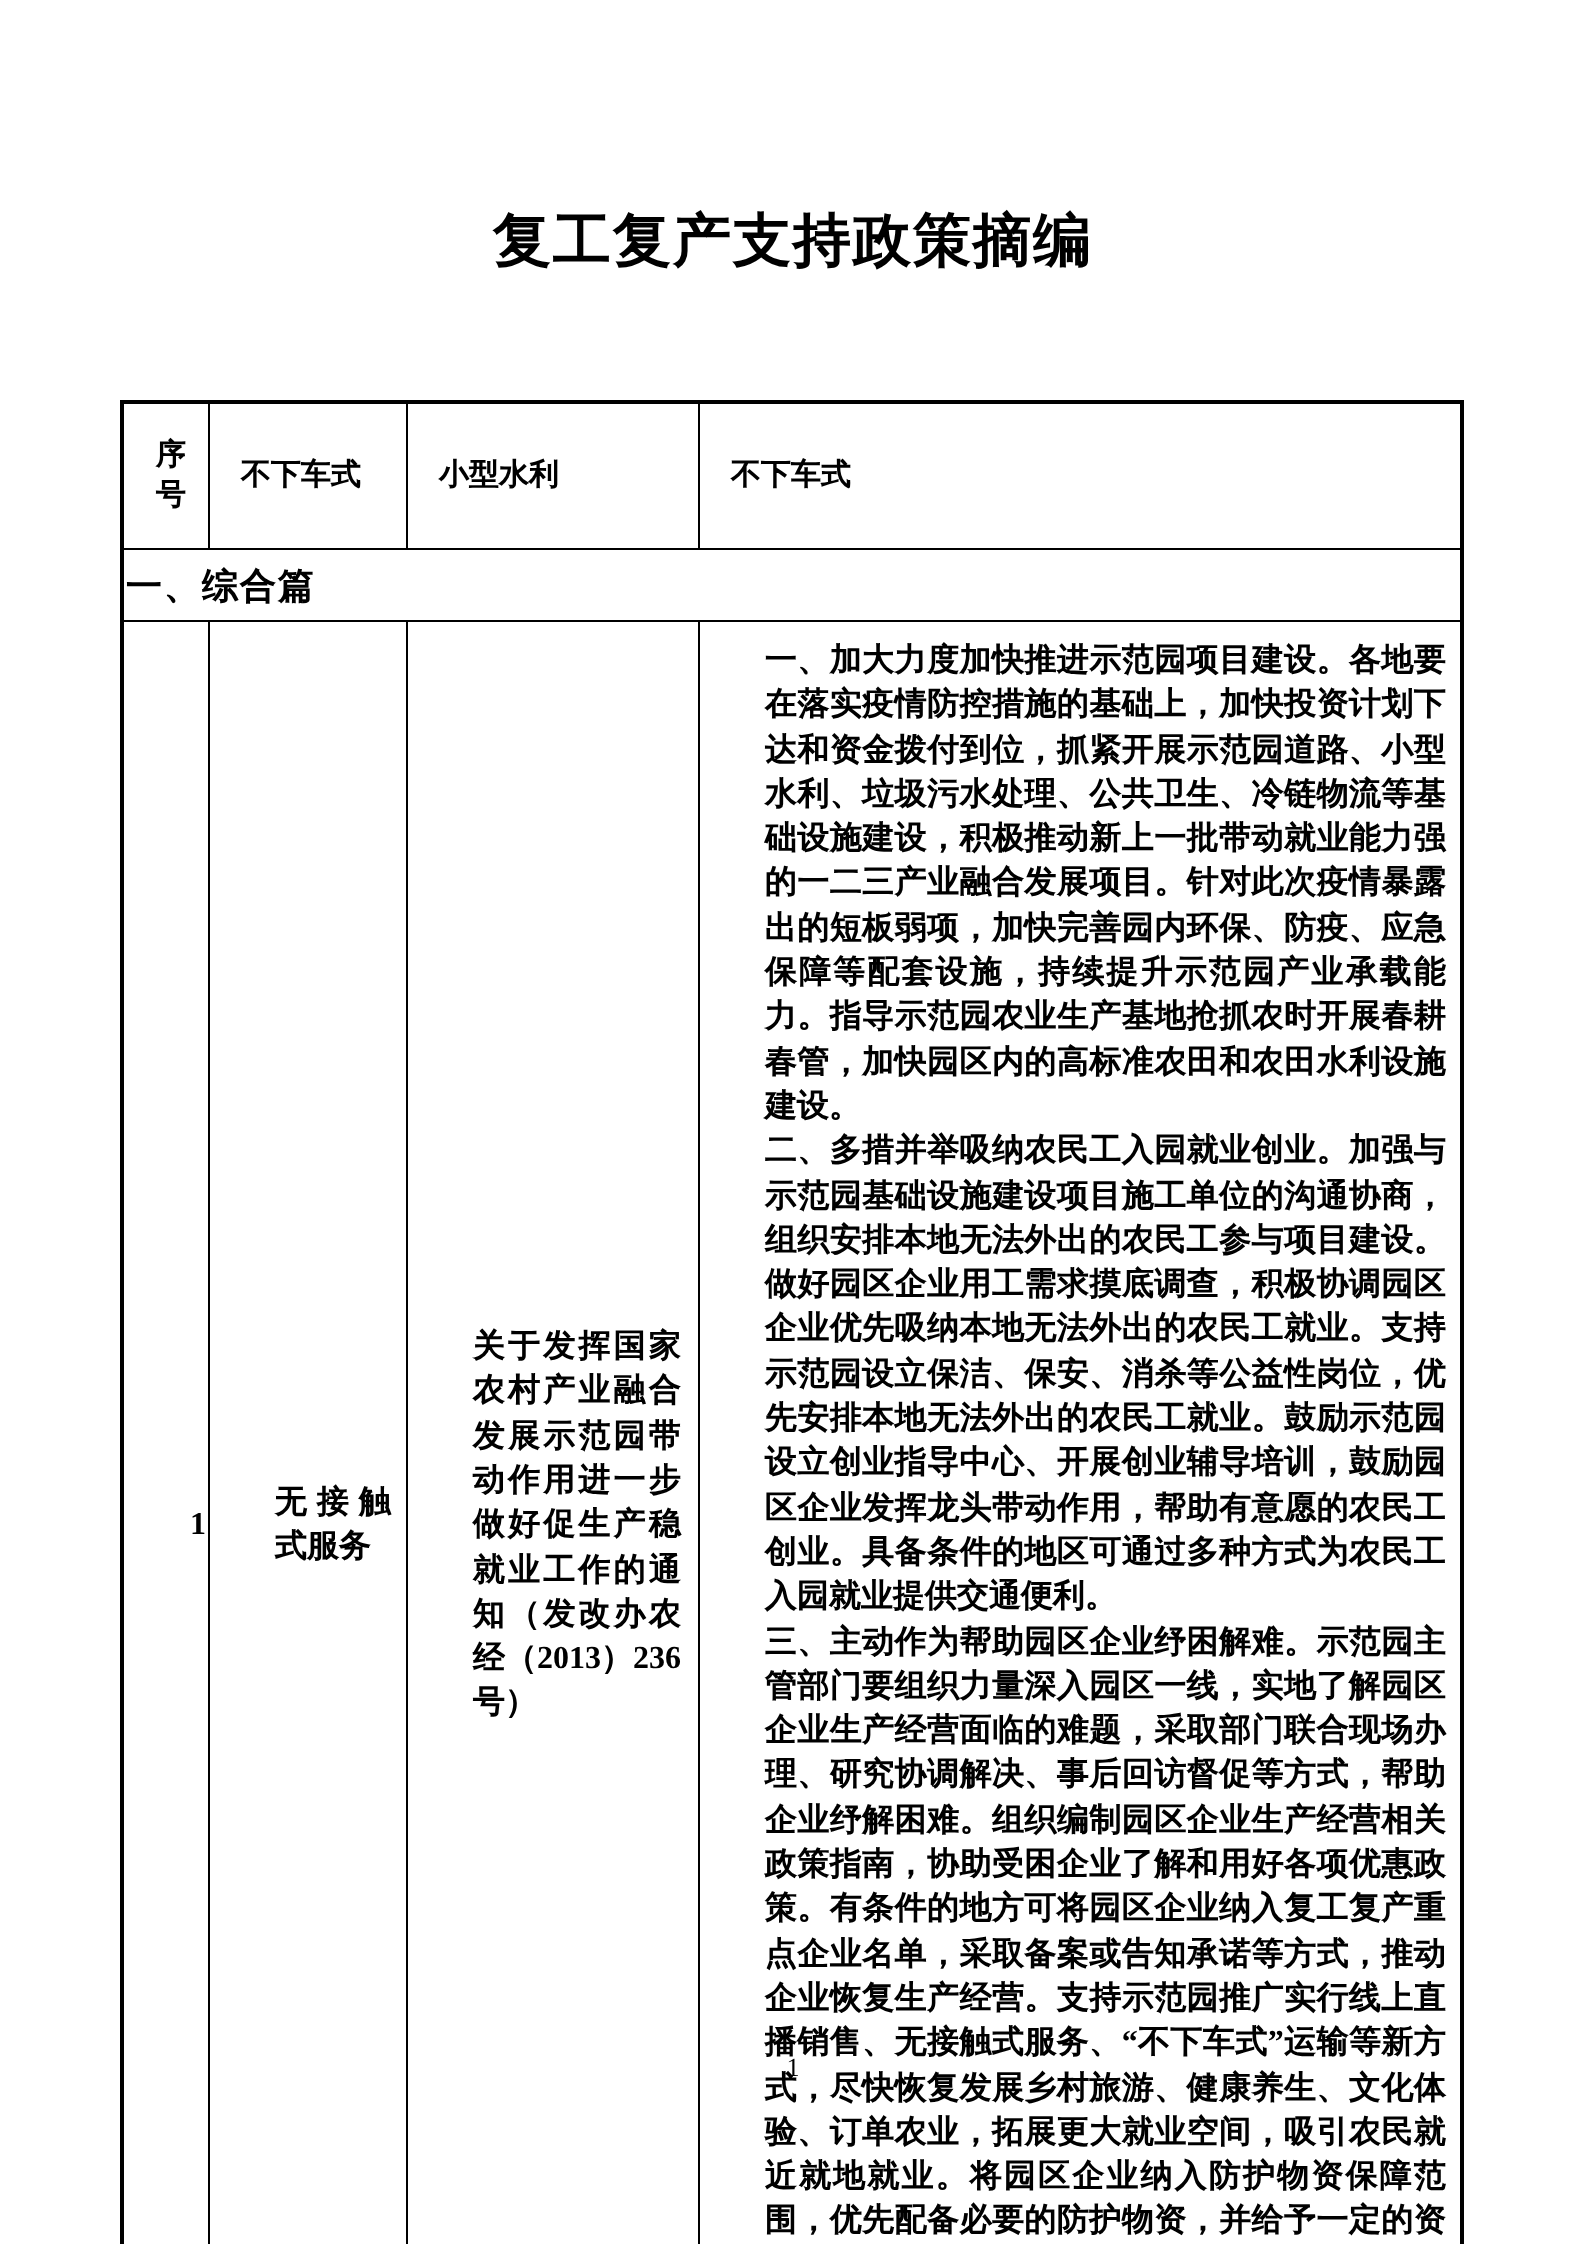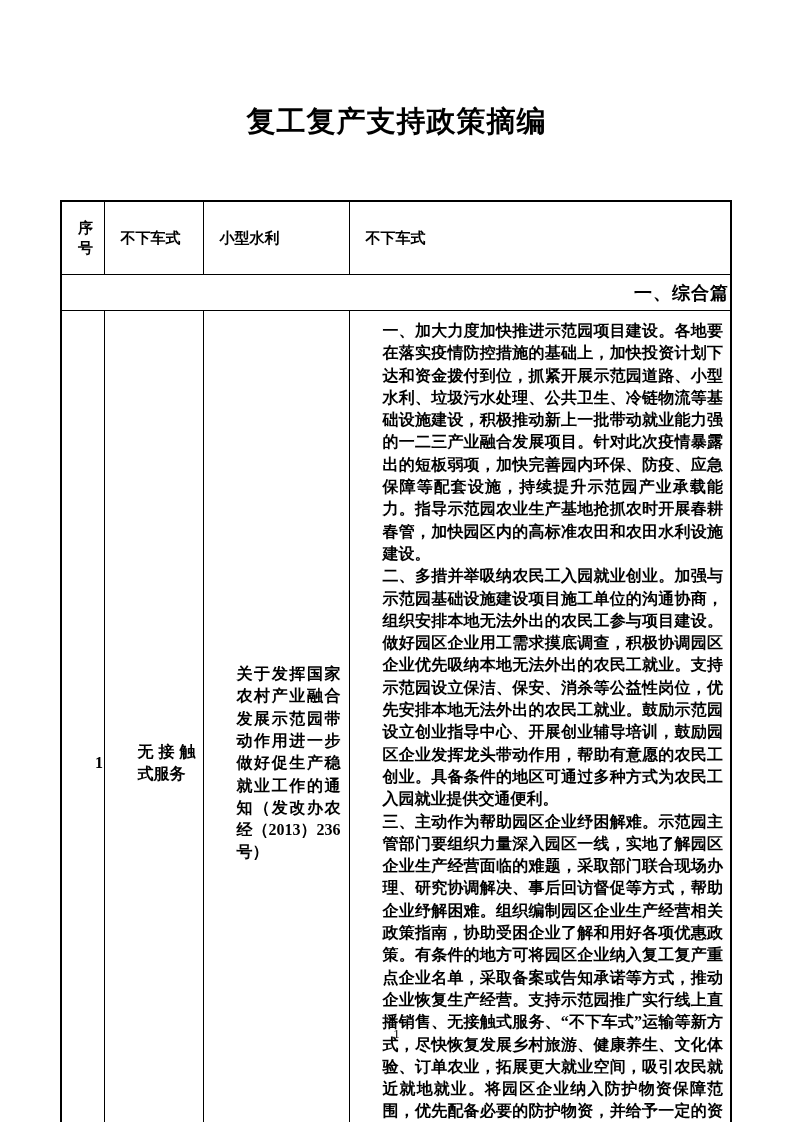--- a/index.html
+++ b/index.html
@@ -51,21 +51,21 @@
     vertical-align: middle;
     padding: 16px;
     line-height: 20px;
   }
   th.th-serial {
     padding: 2px 13px;
     word-break: break-all;
   }
   tr.section-row td {
     height: 36px;
-    text-align: right;
+    text-align: left;
     vertical-align: middle;
     font-family: "Liberation Sans", "DejaVu Sans", sans-serif;
     font-weight: bold;
     font-size: 18px;
     letter-spacing: 1px;
   }
   tr.data-row td {
     height: 729px;
     font-size: 16px;
     line-height: 22.3px;

